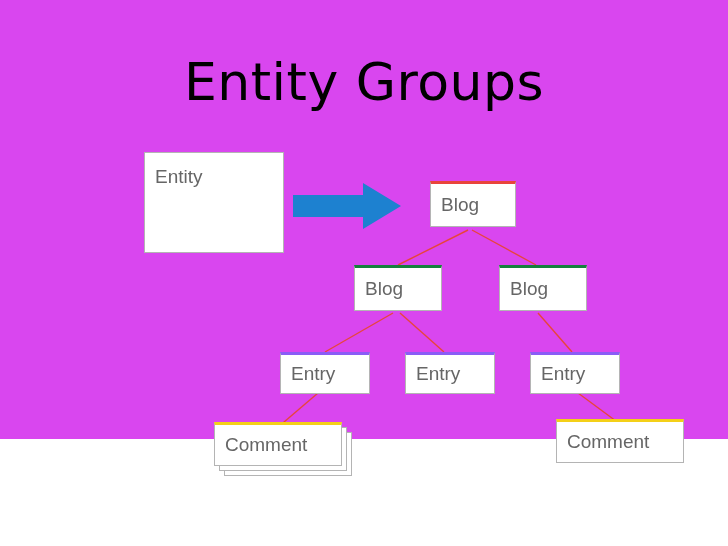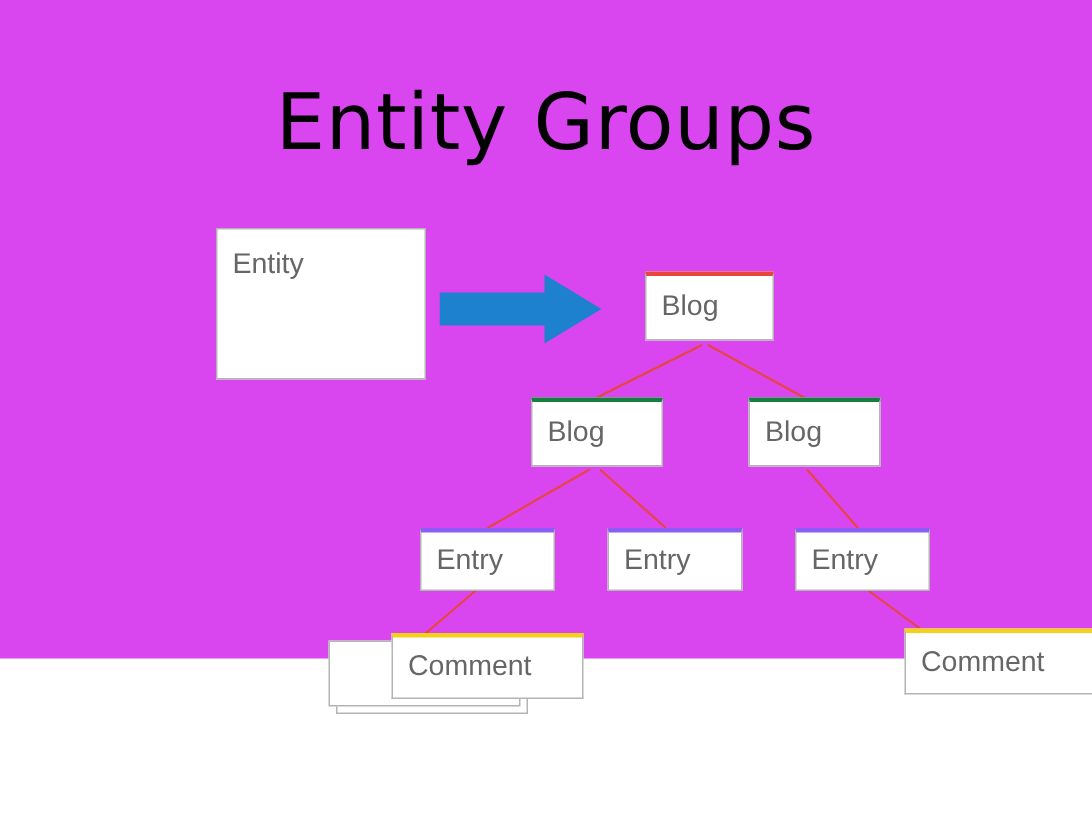--- a/index.html
+++ b/index.html
@@ -47,21 +47,21 @@
   }
   .node.multiline {
     display: block;
     padding-top: 12px;
     line-height: 24px;
   }
   
   .top-red    { border-top: 3px solid #e8453c; }
   .top-blue   { border-top: 3px solid #15803d; }
   .top-green  { border-top: 3px solid #8b5cf6; }
-  .top-yellow { border-top: 3px solid #f4d018; margin-left: 47px; }
+  .top-yellow { border-top: 3px solid #f4d018; }
 
   svg.edges {
     position: absolute;
     left: 0; top: 0;
     width: 728px;
     height: 546px;
     pointer-events: none;
   }
   .arrow-shape {
     position: absolute;

